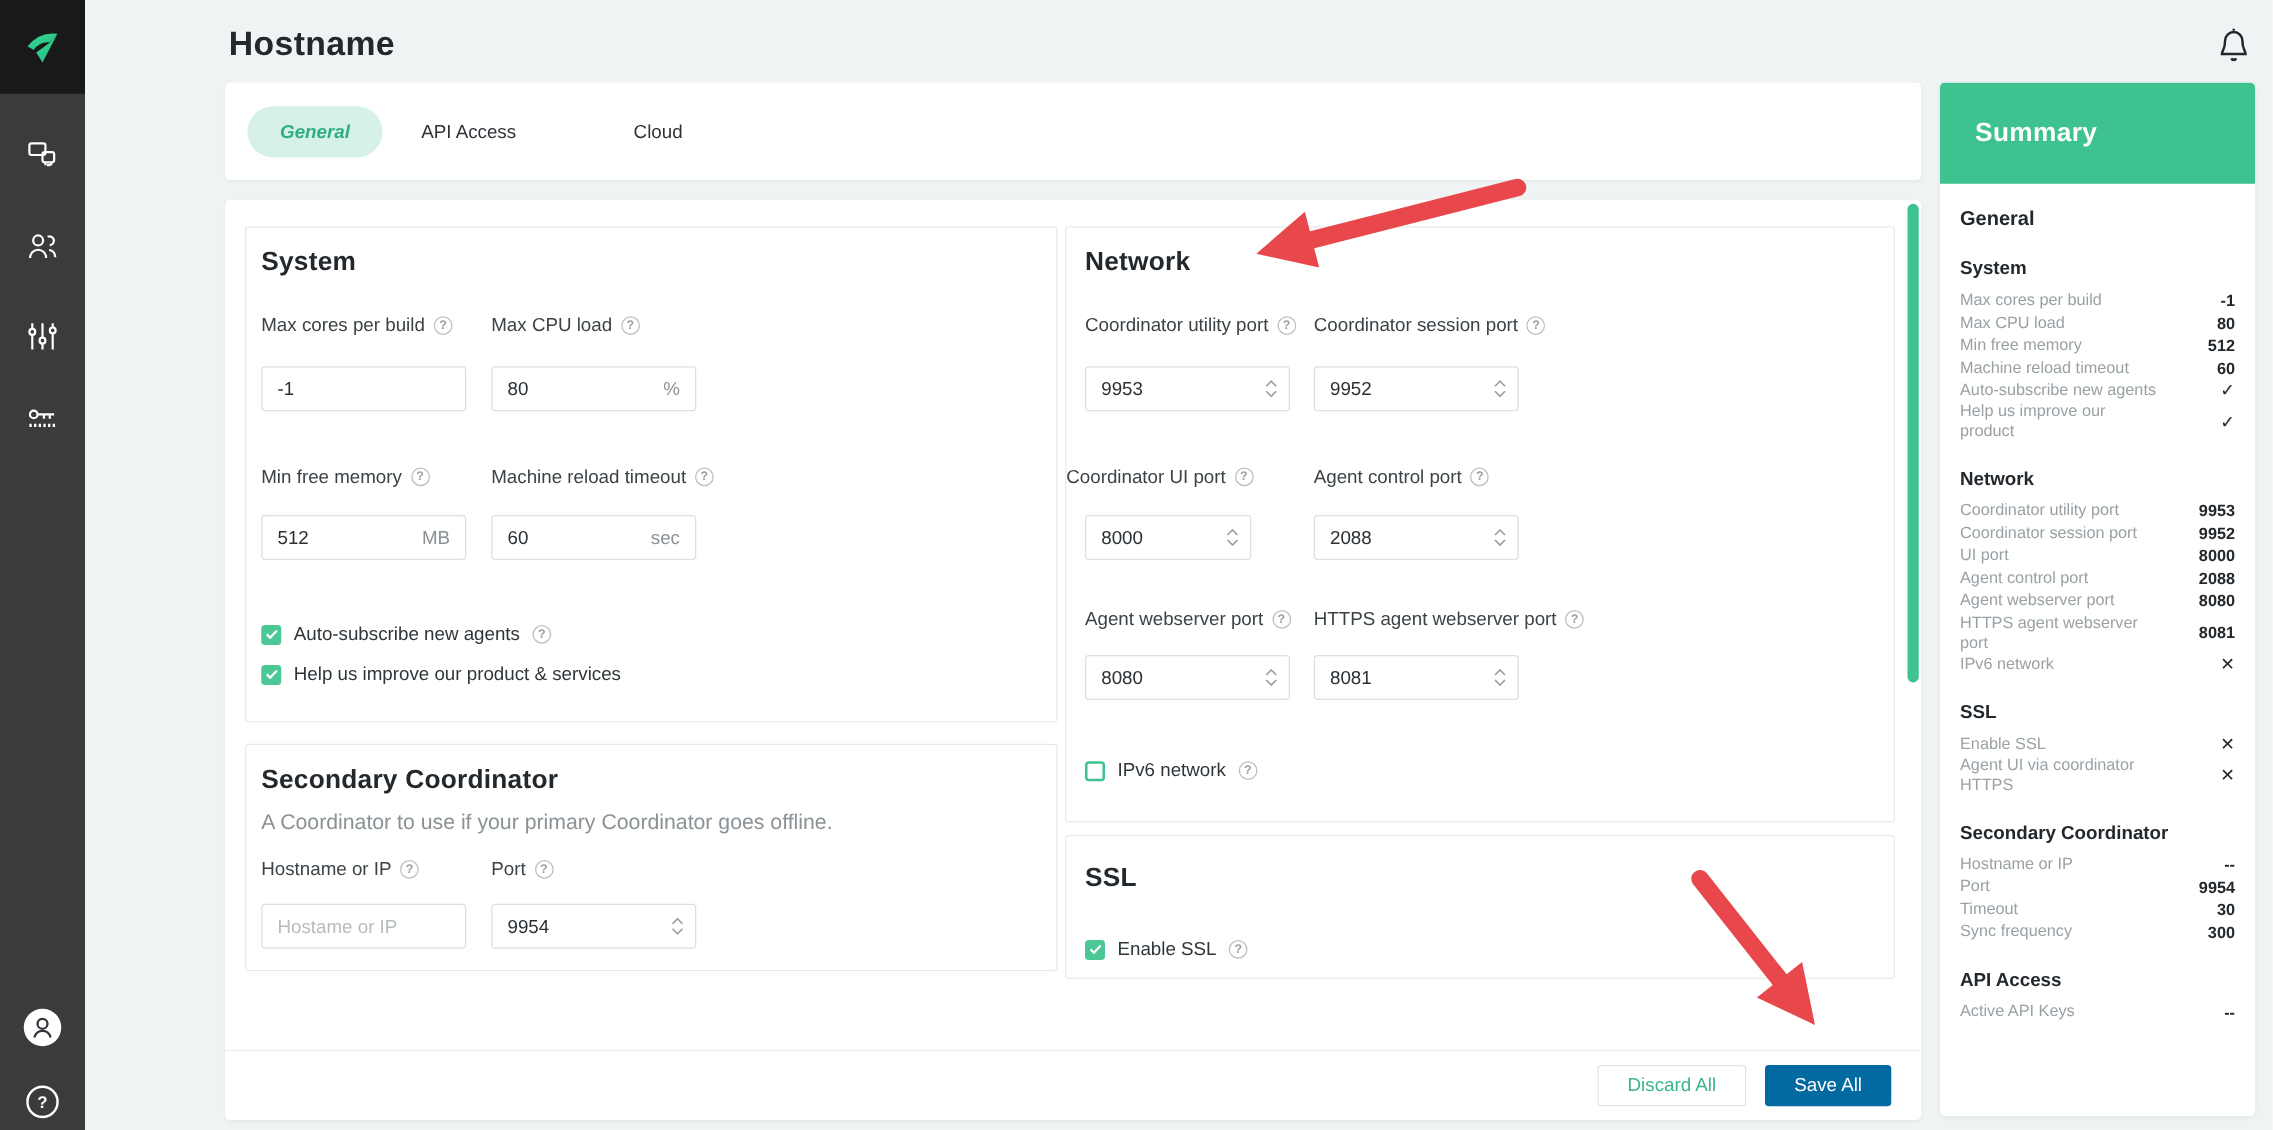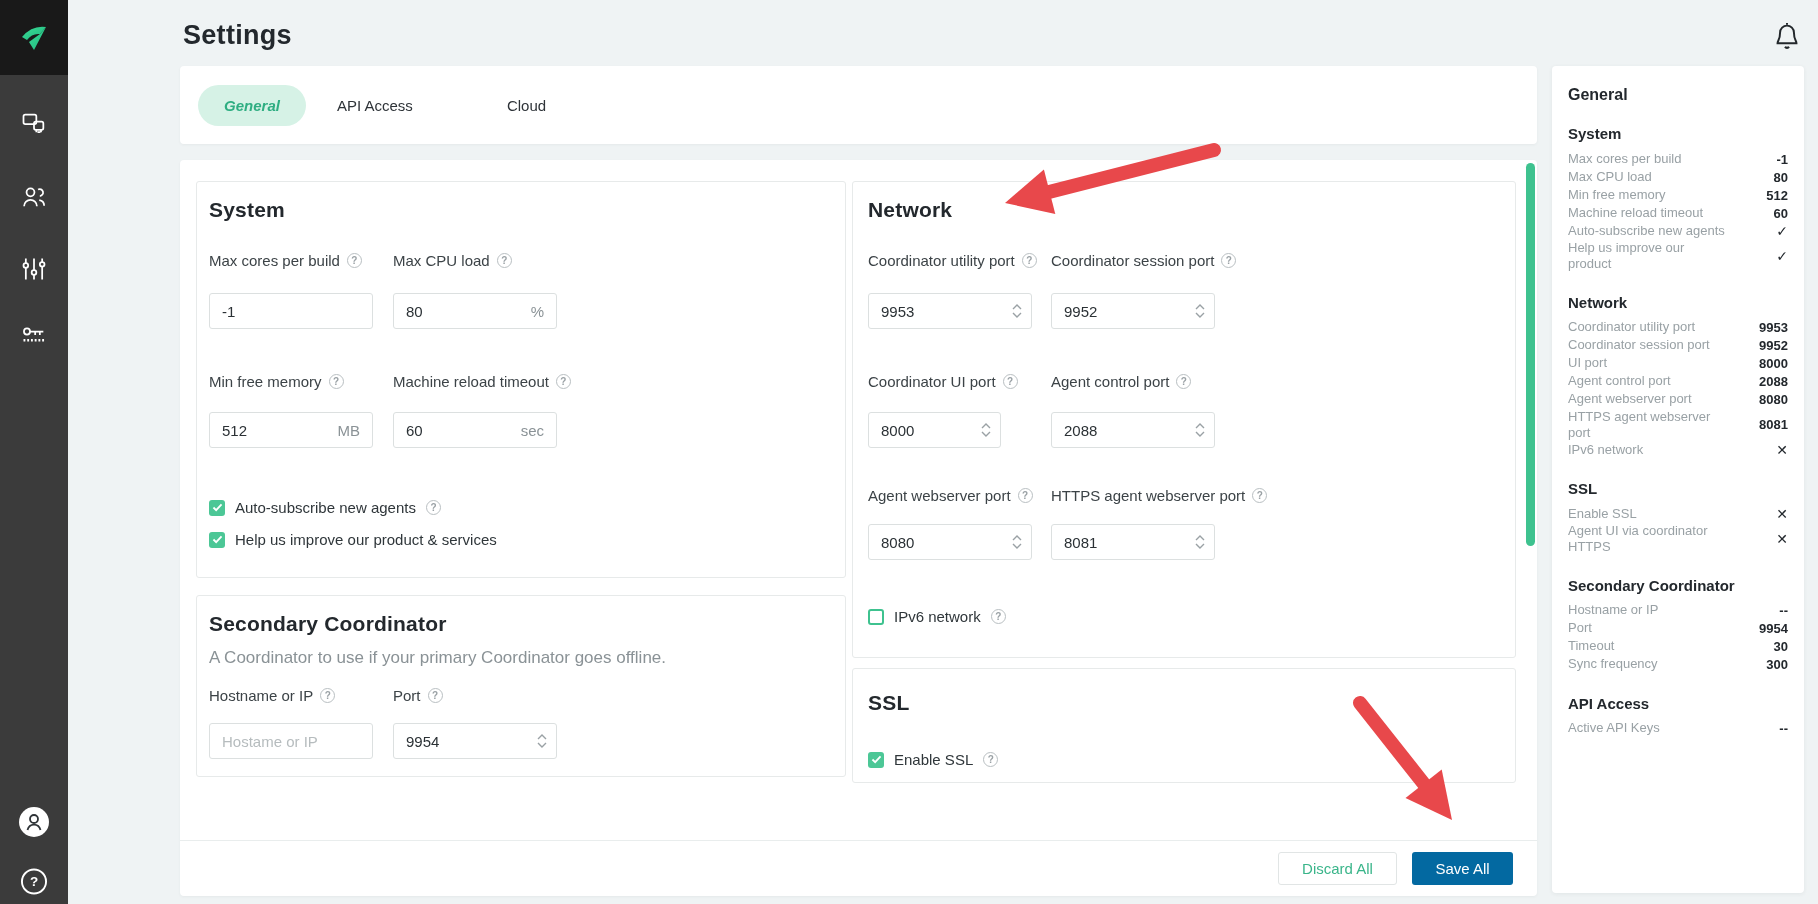--- a/index.html
+++ b/index.html
@@ -127,21 +127,21 @@
     </svg>
   </div>
   <div class="side-bottom" style="top:868px; width:27px; height:27px;">
     <svg viewBox="0 0 28 28">
       <circle cx="14" cy="14" r="12.5" fill="none" stroke="#fff" stroke-width="2"></circle>
       <text x="14" y="19" text-anchor="middle" font-size="14" font-weight="bold" fill="#fff" font-family="Liberation Sans,sans-serif">?</text>
     </svg>
   </div>
 </aside>
 
-<h1 class="page-title">Settings</h1>
+<h1 class="page-title">Hostname</h1>
 <div class="bell">
   <svg width="28" height="30" viewBox="0 0 24 26" fill="none" stroke="#22272B" stroke-width="1.7">
     <path d="M12 3.2 v-1.4"></path>
     <path d="M18 10 a6 6 0 0 0 -12 0 c0 6.5 -2.2 6.8 -2.2 9.3 h16.4 c0 -2.5 -2.2 -2.8 -2.2 -9.3 Z"></path>
     <path d="M10.3 22.3 a1.9 1.9 0 0 0 3.4 0" fill="#22272B"></path>
   </svg>
 </div>
 
 <nav class="tabbar">
   <div class="tab-pill">
@@ -267,21 +267,21 @@
       <span class="spin">
         <svg viewBox="0 0 10 6">
             <path d="M1 5 L5 1 L9 5" stroke="#9AA1A5" stroke-width="1.4" fill="none"></path>
           </svg>
         <svg viewBox="0 0 10 6">
             <path d="M1 1 L5 5 L9 1" stroke="#9AA1A5" stroke-width="1.4" fill="none"></path>
           </svg>
       </span>
     </div>
 
-    <div class="flabel" style="left:15px; top:191px;">
+    <div class="flabel" style="left:0; top:191px;">
       <span>Coordinator UI port</span>
       <span class="help">?</span>
     </div>
     <div class="fbox" style="left:15px; top:230px; width:133px;">
       <input value="8000" style="">
       <span class="spin">
         <svg viewBox="0 0 10 6">
             <path d="M1 5 L5 1 L9 5" stroke="#9AA1A5" stroke-width="1.4" fill="none"></path>
           </svg>
         <svg viewBox="0 0 10 6">
@@ -358,20 +358,23 @@
     </div>
   </div>
 
   <div class="green-scroll"></div>
   <div class="divider"></div>
   <button class="btn btn-discard">Discard All</button>
   <button class="btn btn-save">Save All</button>
 </section>
 
 <aside class="summary">
+  <div class="summary-head">
+    <span>Summary</span>
+  </div>
   <div class="summary-body">
     <div class="sum-page-head">General</div>
 
     <div class="sum-group-head">System</div>
     <div class="sum-rows">
       <div class="srow">
           <span class="sl">Max cores per build</span>
           <span class="sv">-1</span>
         </div>
       <div class="srow">

